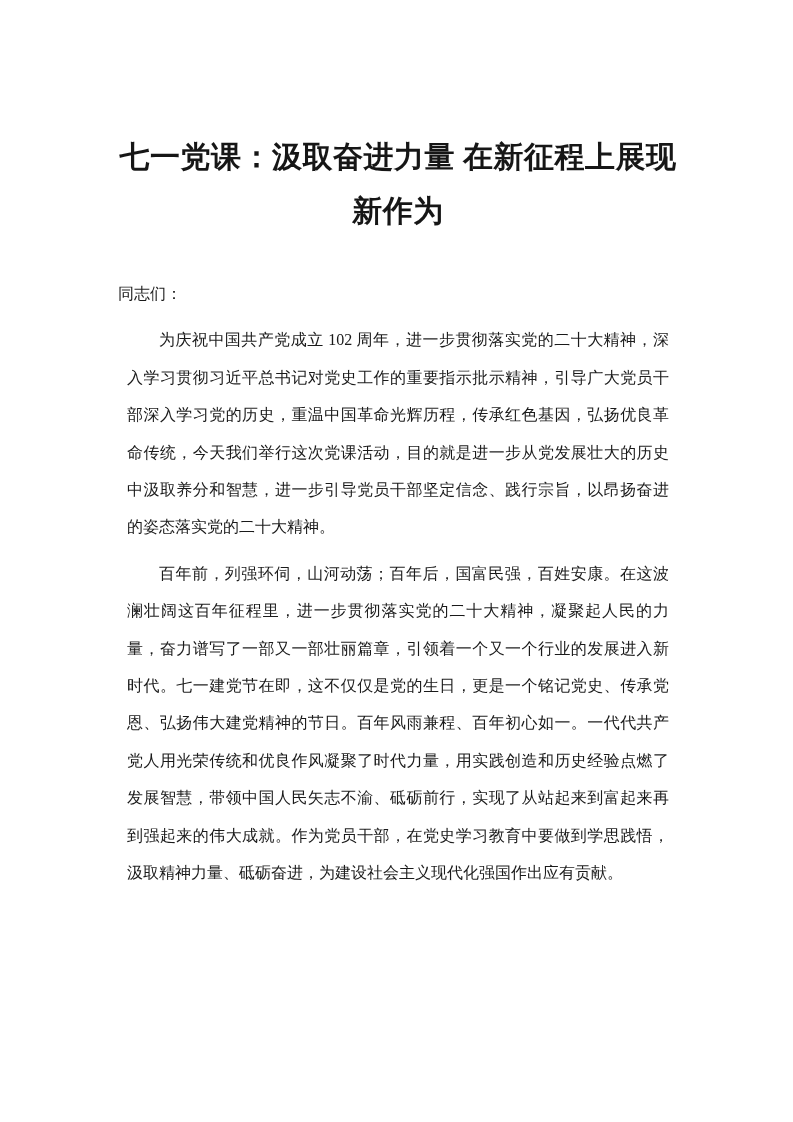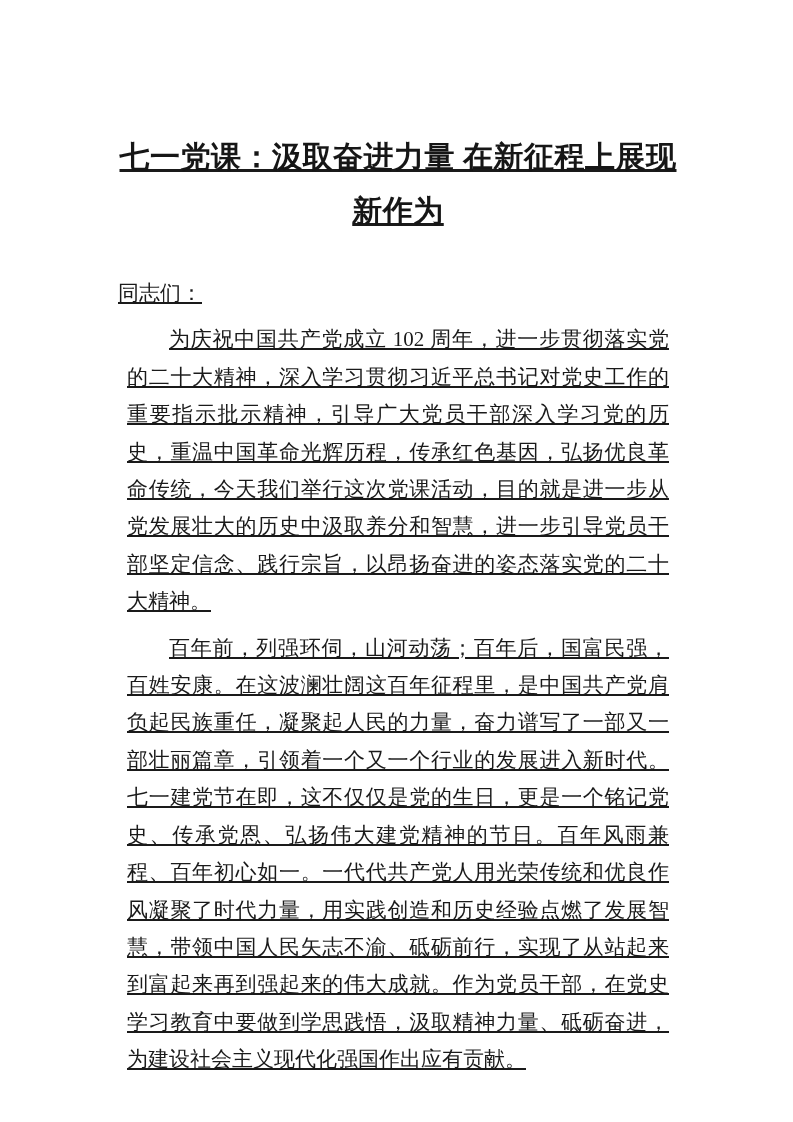--- a/index.html
+++ b/index.html
@@ -14,38 +14,37 @@
     background: #ffffff;
     overflow: hidden;
     font-family: "Liberation Serif", "DejaVu Serif", serif;
     color: #1a1a1a;
   }
   .content {
     position: absolute;
     left: 118px;
     top: 0;
     width: 560px;
-    text-decoration: underline;
   }
   .doc-title {
     margin: 130px 0 0 0;
     font-size: 30px;
     font-weight: bold;
     line-height: 54px;
     text-align: center;
     color: #161616;
     letter-spacing: 0.5px;
   }
   .title-line {
     display: block;
     white-space: nowrap;
   }
   .doc-body {
     margin-top: 37px;
-    font-size: 21px;
+    font-size: 16px;
     line-height: 37.4px;
     text-align: justify;
     text-justify: inter-ideograph;
     color: #1a1a1a;
   }
   .salutation {
     margin: 0;
     text-indent: 0;
   }
   .para {
@@ -58,16 +57,16 @@
 
 <div class="page">
   <div class="content">
     <h1 class="doc-title">
       <span class="title-line">七一党课：汲取奋进力量 在新征程上展现</span>
       <span class="title-line">新作为</span>
     </h1>
     <div class="doc-body">
       <p class="salutation">同志们：</p>
       <p class="para">为庆祝中国共产党成立 102 周年，进一步贯彻落实党的二十大精神，深入学习贯彻习近平总书记对党史工作的重要指示批示精神，引导广大党员干部深入学习党的历史，重温中国革命光辉历程，传承红色基因，弘扬优良革命传统，今天我们举行这次党课活动，目的就是进一步从党发展壮大的历史中汲取养分和智慧，进一步引导党员干部坚定信念、践行宗旨，以昂扬奋进的姿态落实党的二十大精神。</p>
-      <p class="para">百年前，列强环伺，山河动荡；百年后，国富民强，百姓安康。在这波澜壮阔这百年征程里，是中国共产党肩负起民族重任，凝聚起人民的力量，奋力谱写了一部又一部壮丽篇章，引领着一个又一个行业的发展进入新时代。七一建党节在即，这不仅仅是党的生日，更是一个铭记党史、传承党恩、弘扬伟大建党精神的节日。百年风雨兼程、百年初心如一。一代代共产党人用光荣传统和优良作风凝聚了时代力量，用实践创造和历史经验点燃了发展智慧，带领中国人民矢志不渝、砥砺前行，实现了从站起来到富起来再到强起来的伟大成就。作为党员干部，在党史学习教育中要做到学思践悟，汲取精神力量、砥砺奋进，为建设社会主义现代化强国作出应有贡献。</p>
+      <p class="para">百年前，列强环伺，山河动荡；百年后，国富民强，百姓安康。在这波澜壮阔这百年征程里，进一步贯彻落实党的二十大精神，凝聚起人民的力量，奋力谱写了一部又一部壮丽篇章，引领着一个又一个行业的发展进入新时代。七一建党节在即，这不仅仅是党的生日，更是一个铭记党史、传承党恩、弘扬伟大建党精神的节日。百年风雨兼程、百年初心如一。一代代共产党人用光荣传统和优良作风凝聚了时代力量，用实践创造和历史经验点燃了发展智慧，带领中国人民矢志不渝、砥砺前行，实现了从站起来到富起来再到强起来的伟大成就。作为党员干部，在党史学习教育中要做到学思践悟，汲取精神力量、砥砺奋进，为建设社会主义现代化强国作出应有贡献。</p>
     </div>
   </div>
 </div>
 
 </body></html>

